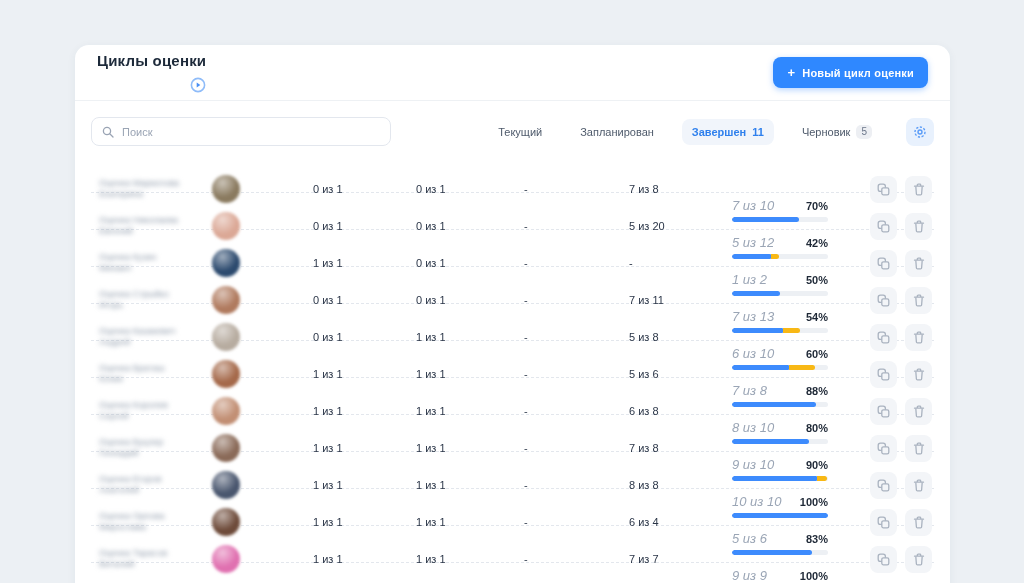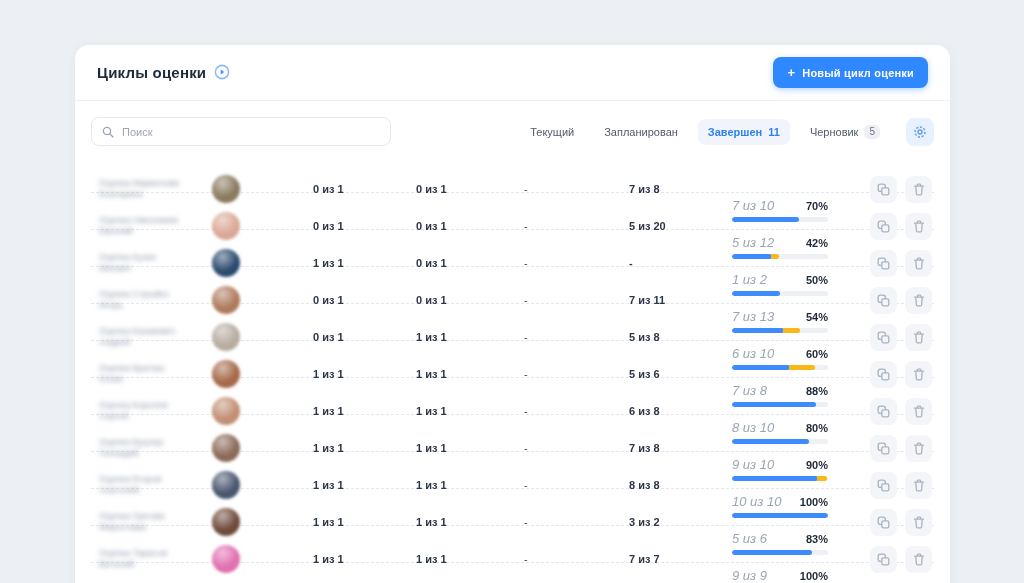--- a/index.html
+++ b/index.html
@@ -13,21 +13,21 @@
     position:absolute; left:75px; top:45px; width:875px; height:600px;
     background:#ffffff; border-radius:14px;
     box-shadow:0 2px 10px rgba(40,60,90,.06);
     overflow:hidden;
   }
   
   .card-header {
     height:56px; display:flex; align-items:center; justify-content:space-between;
     padding:0 22px; border-bottom:1px solid #eef1f4;
   }
-  .title-wrap { display:flex; align-items:flex-start; gap:8px; }
+  .title-wrap { display:flex; align-items:flex-end; gap:8px;flex-direction:column; }
   .page-title { font-size:15px; font-weight:bold; color:#1d2a3a; letter-spacing:.2px; }
   .play-icon { width:16px; height:16px; display:inline-flex; }
   .btn-primary {
     background:#2f88ff; color:#fff; font-size:11px; font-weight:bold;
     border:none; border-radius:8px; padding:9px 14px; cursor:pointer;
     display:flex; align-items:center; gap:7px; letter-spacing:.2px;
     box-shadow:0 2px 6px rgba(47,136,255,.35);
   }
   .btn-primary .plus { font-size:13px; font-weight:bold; line-height:1; }
   
@@ -38,21 +38,21 @@
   .search-box {
     display:flex; align-items:center; gap:8px;
     width:300px; height:29px; padding:0 10px;
     border:1px solid #e3e7ee; border-radius:8px; background:#fff;
   }
   .search-box input {
     border:none; outline:none; font-size:11px; color:#42506b; width:100%;
     font-family:"Liberation Sans", sans-serif; background:transparent;
   }
   .search-box input::placeholder { color:#9aa4b4; }
-  .filters { display:flex; align-items:center; gap:10px; }
+  .filters { display:flex; align-items:center; gap:18px; }
   .tab {
     font-size:11px; color:#4e5a6b; padding:7px 10px; border-radius:8px;
     cursor:pointer; display:flex; align-items:center; gap:6px; white-space:nowrap;
   }
   .tab.active { background:#f1f5fb; color:#2f80ed; font-weight:bold;text-align:center; }
   .tab.active .count { color:#2f80ed; font-weight:bold; }
   .count-badge {
     background:#edeff3; color:#6b7689; font-size:10px; border-radius:5px;
     padding:2px 5px; line-height:1;
   }
@@ -71,21 +71,21 @@
   .thead {
     background:#f3f5f9; border-radius:4px; height:27px;
   }
   .thead .th {
     font-size:9px; font-weight:bold; color:#8b93a7; text-transform:uppercase;
     letter-spacing:.6px; padding:0 10px; height:15px; line-height:15px;
     border-left:1px solid #e2e6ee;
   }
   .thead .th:first-child { border-left:none; }
   .tbody .row { height:37px; border-bottom:1px dashed #e3e7ed; }
-  .cell { font-size:11px; color:#2b3648; font-weight:bold; padding:0 10px; }
+  .cell { font-size:11px; color:#2b3648; font-weight:normal; padding:0 10px; }
   .cell.plain { font-weight:normal; color:#3a4556; }
   .name-cell { padding:0 10px 0 8px; }
   .name-line {
     font-size:9px; color:#8d99a9; line-height:11px;
     filter:blur(2.6px); white-space:nowrap; overflow:hidden;
   }
   .avatar {
     width:28px; height:28px; border-radius:50%;
     filter:blur(1.4px); margin-left:14px;
     position:relative; overflow:hidden;
@@ -526,21 +526,21 @@
     <div class="name-cell">
       <div class="name-line">Оценка Орлова</div>
       <div class="name-line">Мирослава</div>
     </div>
     <div>
       <div class="avatar" style="background: rgb(110, 75, 58);"></div>
     </div>
     <div class="cell">1 из 1</div>
     <div class="cell">1 из 1</div>
     <div class="cell plain">-</div>
-    <div class="cell">3 из 2</div>
+    <div class="cell">6 из 4</div>
     <div class="progress-cell">
       <div class="progress-top">
         <span class="progress-label">5 из 6</span>
         <span class="progress-pct">83%</span>
       </div>
       <div class="bar-track">
         <div class="bar-blue" style="width: 83%;"></div>
 
       </div>
     </div>

